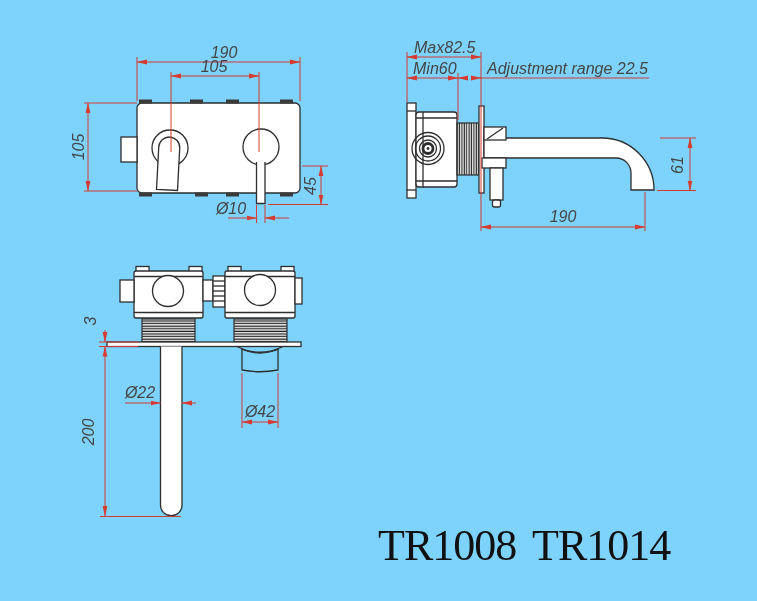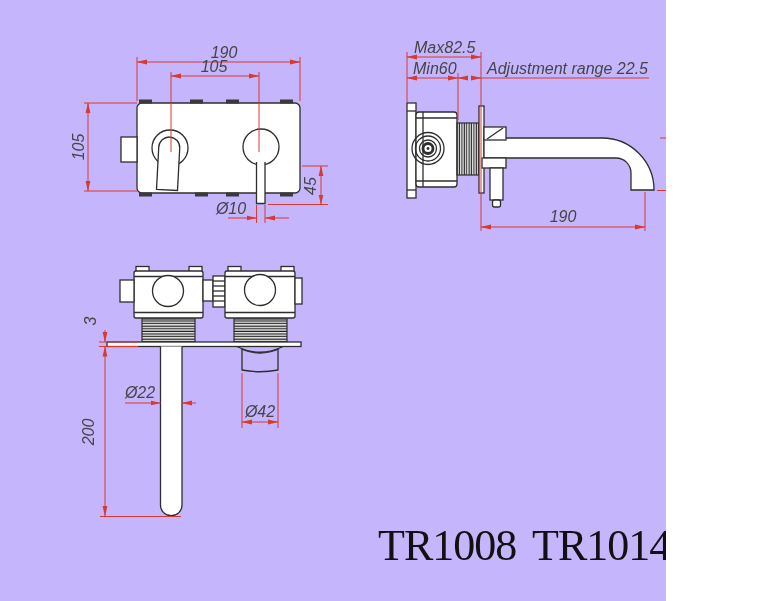--- a/index.html
+++ b/index.html
@@ -1,16 +1,16 @@
 <!DOCTYPE html>
 <html><head>
 <meta charset="utf-8">
 <style>
   html,body{margin:0;padding:0;background:#ffffff;}
-  #canvas{position:relative;width:666px;height:601px;background:#c4b5fd;overflow:hidden;
+  #canvas{position:relative;width:757px;height:601px;background:#7dd3fc;overflow:hidden;
           font-family:"Liberation Sans",sans-serif;}
   svg{position:absolute;left:0;top:0;}
   .ln{stroke:#2e2e2e;stroke-width:1.3;fill:none;}
   .wf{stroke:#2e2e2e;stroke-width:1.3;fill:#ffffff;}
   .thr{stroke:#2e2e2e;stroke-width:1.2;}
   .tab{fill:#3a3a3a;stroke:none;}
   .red{stroke:#d63a31;stroke-width:1;fill:none;}
   .dim{font:italic 16px "Liberation Sans",sans-serif;fill:#454545;}
   .ttl{font:44px "Liberation Serif",serif;fill:#111111;letter-spacing:-1px;}
 </style>

